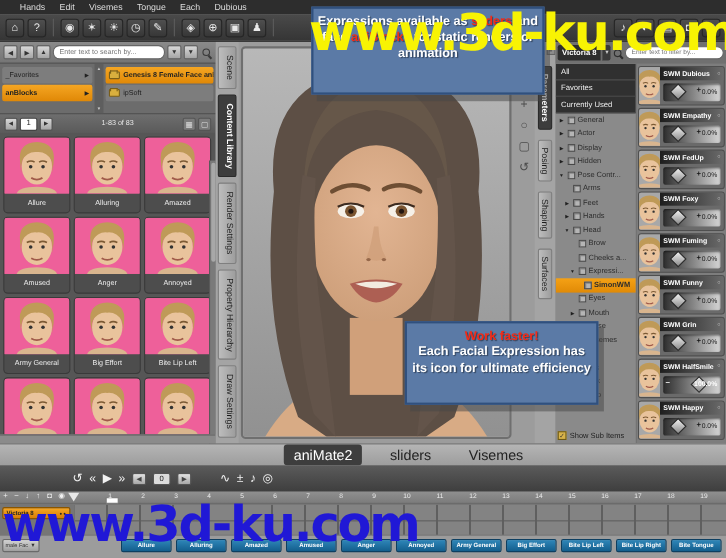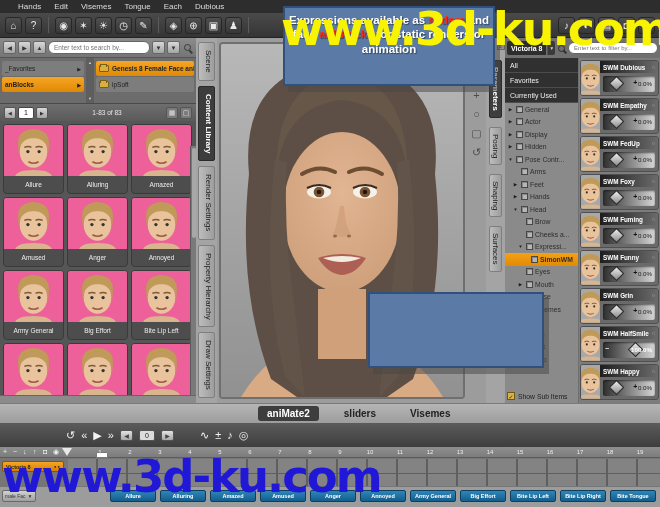--- a/index.html
+++ b/index.html
@@ -93,21 +93,21 @@
   .sl-gear{margin-left:auto;color:#c9c9c9;font-size:5px;}
   .sl-track{flex:1;position:relative;background:linear-gradient(90deg,#2e2e2e,#d6d6d6);border-radius:2px;margin:3px 3px;box-shadow:inset 0 1px 2px rgba(0,0,0,.5);}
   .sl-handle{position:absolute;top:2px;width:11px;height:11px;background:linear-gradient(135deg,#f0f0f0,#8a8a8a);transform:rotate(45deg);border:1px solid #2e2e2e;}
   .sl-val{position:absolute;right:3px;top:4px;font-size:6.2px;color:#1f1f1f;}
   .slider-row.active .sl-val{color:#fff;font-weight:bold;}
   .sl-mark{position:absolute;top:3px;font-size:7px;color:#111;font-weight:bold;}
   .slider-row.active .sl-mark{color:#eee;}
 
   
   .btm-tabs{position:absolute;left:0;top:403px;width:660px;height:20px;background:linear-gradient(#b5b5b5,#9d9d9d);border-top:1px solid #7a7a7a;display:flex;align-items:center;gap:16px;padding-left:258px;z-index:2;}
-  .btab{font-size:10px;font-weight:bold;color:#222;padding:2px 9px;}
+  .btab{font-size:13px;font-weight:normal;color:#222;padding:2px 9px;}
   .btab.active{background:#3d3d3d;color:#fff;border-radius:3px;}
   .anim{position:absolute;left:0;top:423px;width:660px;height:24px;background:linear-gradient(#5b5b5b,#3e3e3e);display:flex;align-items:center;gap:6px;padding-left:66px;color:#fff;z-index:2;}
   .anico{font-size:11px;color:#f2f2f2;line-height:1;}
   .step{width:13px;height:11px;background:linear-gradient(#e2e2e2,#a8a8a8);border:1px solid #555;border-radius:2px;color:#444;font-size:6px;display:flex;align-items:center;justify-content:center;}
   .stepval{width:16px;height:11px;background:#dcdcdc;border:1px solid #555;border-radius:2px;color:#222;font-size:7px;display:flex;align-items:center;justify-content:center;}
   .an-gap{width:14px;}
   .ruler{position:absolute;left:0;top:447px;width:660px;height:11px;background:linear-gradient(#8f8f8f,#7c7c7c);border-bottom:1px solid #5c5c5c;z-index:2;}
   .ruler-ico{position:absolute;top:1px;font-size:7px;color:#f0f0f0;line-height:1;}
   .rnum{position:absolute;top:2px;transform:translateX(-50%);font-size:6px;color:#ededed;}
   .playhead{position:absolute;left:62px;top:1px;width:0;height:0;border-left:5px solid transparent;border-right:5px solid transparent;border-top:8px solid #e8e8e8;}
@@ -918,16 +918,18 @@
     <span class="exprbtn">Annoyed</span>
     <span class="exprbtn">Army General</span>
     <span class="exprbtn">Big Effort</span>
     <span class="exprbtn">Bite Lip Left</span>
     <span class="exprbtn">Bite Lip Right</span>
     <span class="exprbtn">Bite Tongue</span>
   </div>
 
 <div class="callout co1" id="co1"><span>Expressions available as </span><span class="red">sliders</span><span> and face </span><span class="red">aniBlocks</span><span> for static renders or animation</span></div>
 <div class="callout co2">
+  <div class="red">Work faster!</div>
+  <div>Each Facial Expression has its icon for ultimate efficiency</div>
 </div>
 
 <div class="wm wm-top">www.3d-ku.com</div>
 <div class="wm wm-bottom">www.3d-ku.com</div>
 
 </body></html>

